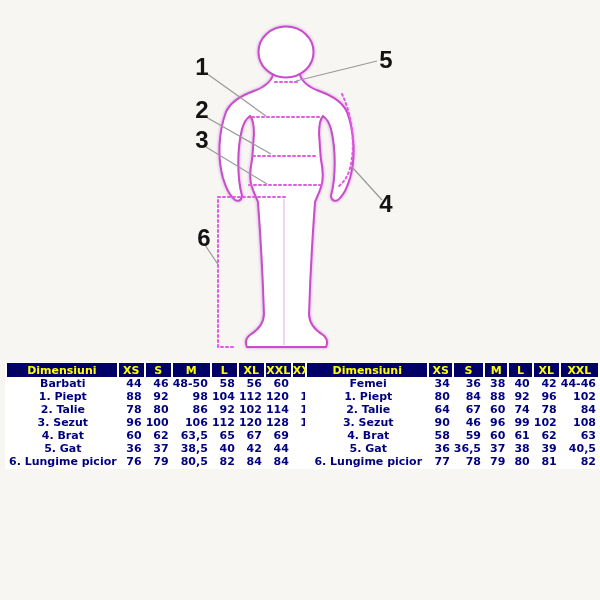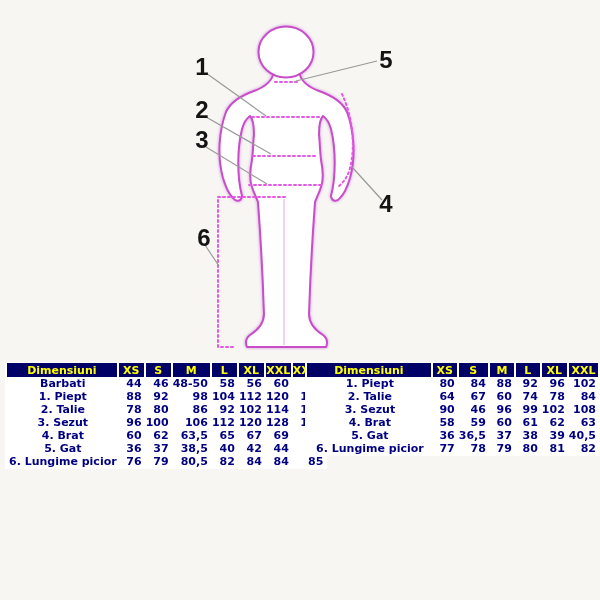--- a/index.html
+++ b/index.html
@@ -196,20 +196,29 @@
           <th>XS</th>
           <th>S</th>
           <th>M</th>
           <th>L</th>
           <th>XL</th>
           <th>XXL</th>
         </tr>
       </thead>
       <tbody>
         <tr>
+          <td class="row-label">Femei</td>
+          <td>34</td>
+          <td>36</td>
+          <td>38</td>
+          <td>40</td>
+          <td>42</td>
+          <td>44-46</td>
+        </tr>
+        <tr>
           <td class="row-label">1. Piept</td>
           <td>80</td>
           <td>84</td>
           <td>88</td>
           <td>92</td>
           <td>96</td>
           <td>102</td>
         </tr>
         <tr>
           <td class="row-label">2. Talie</td>

